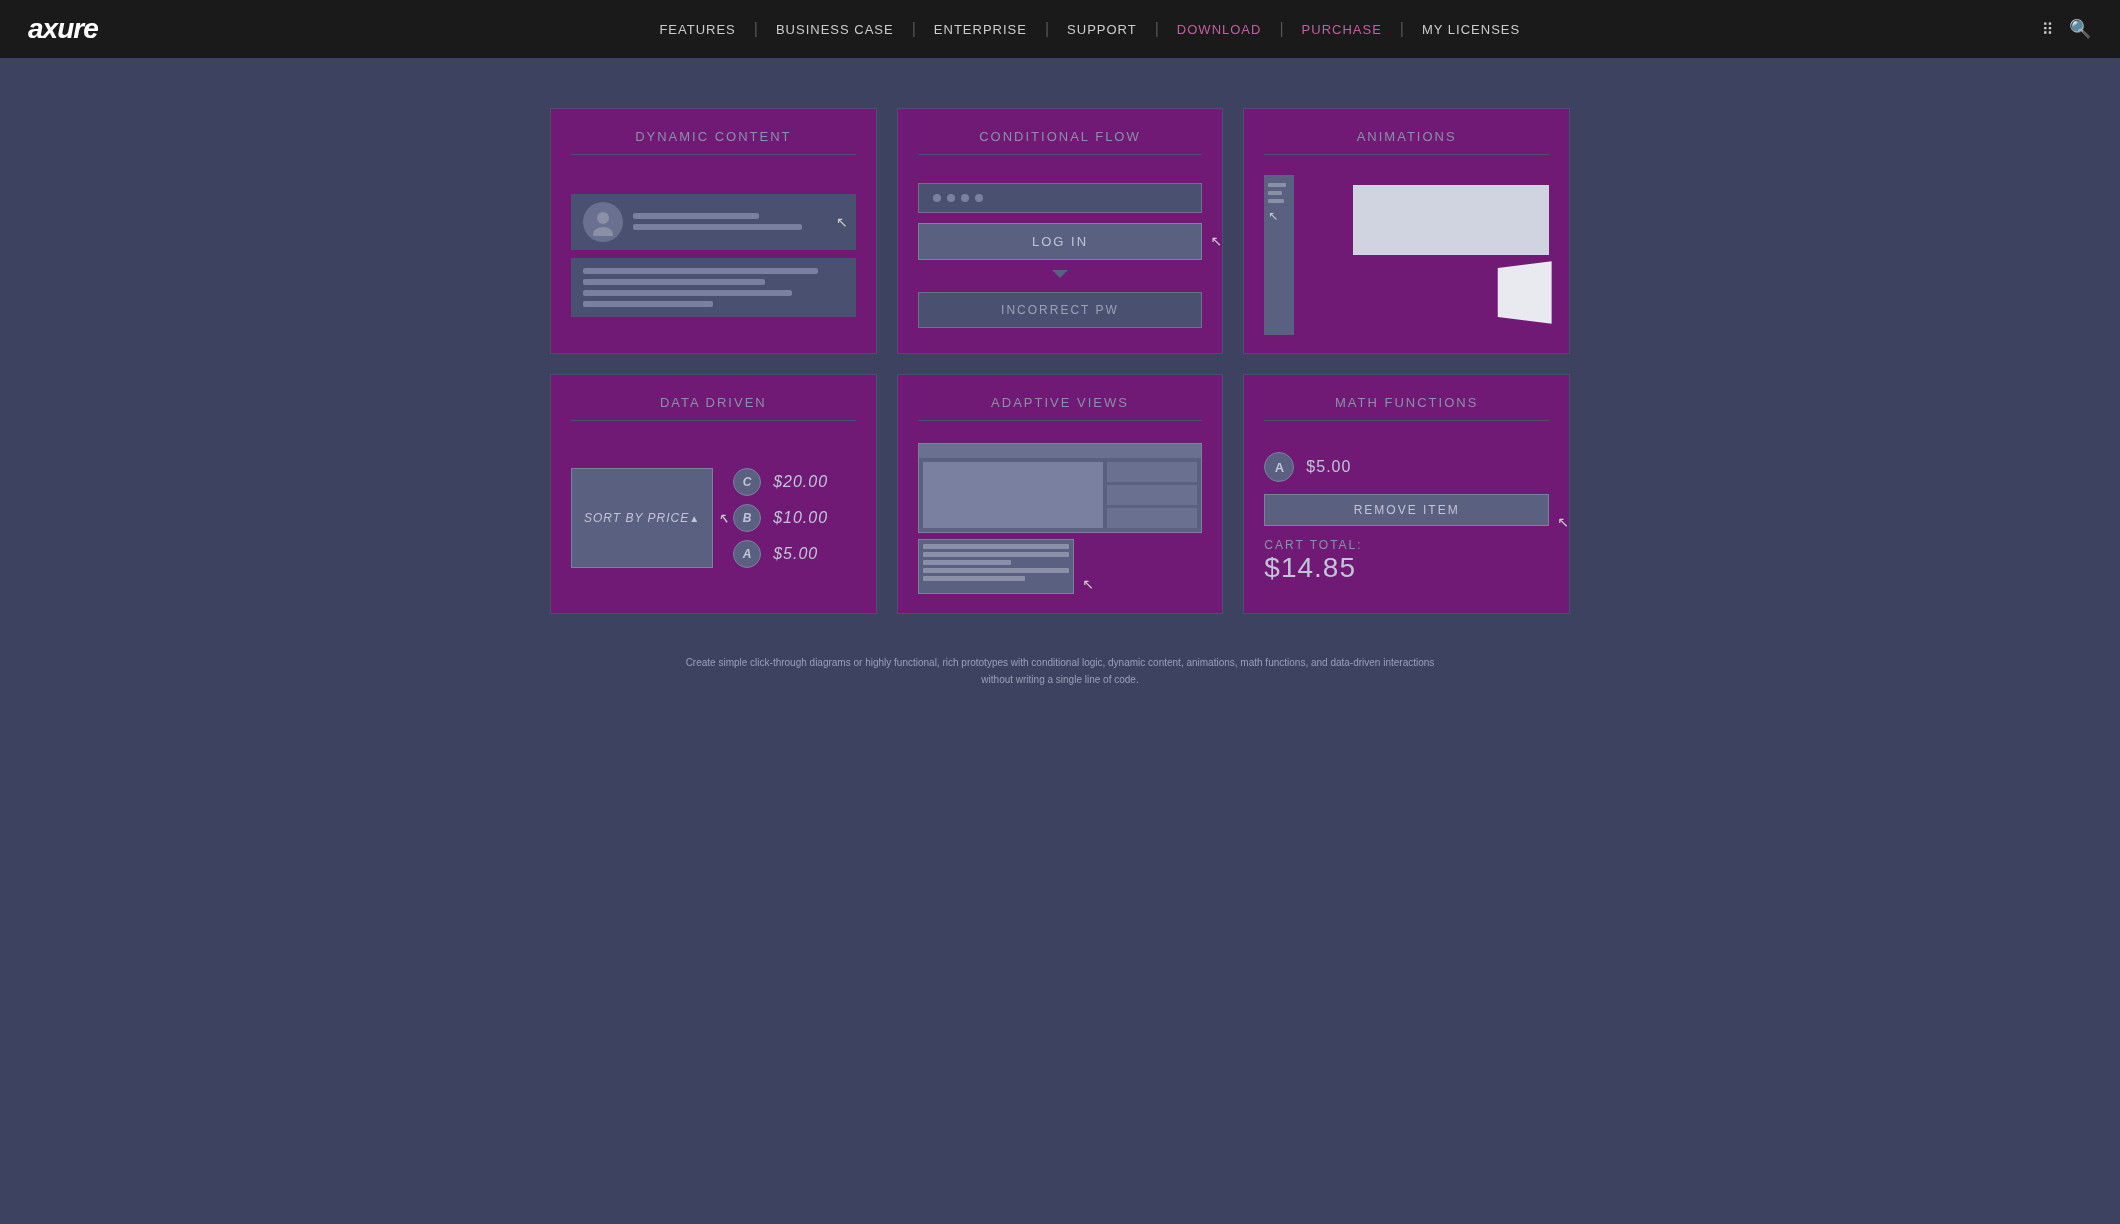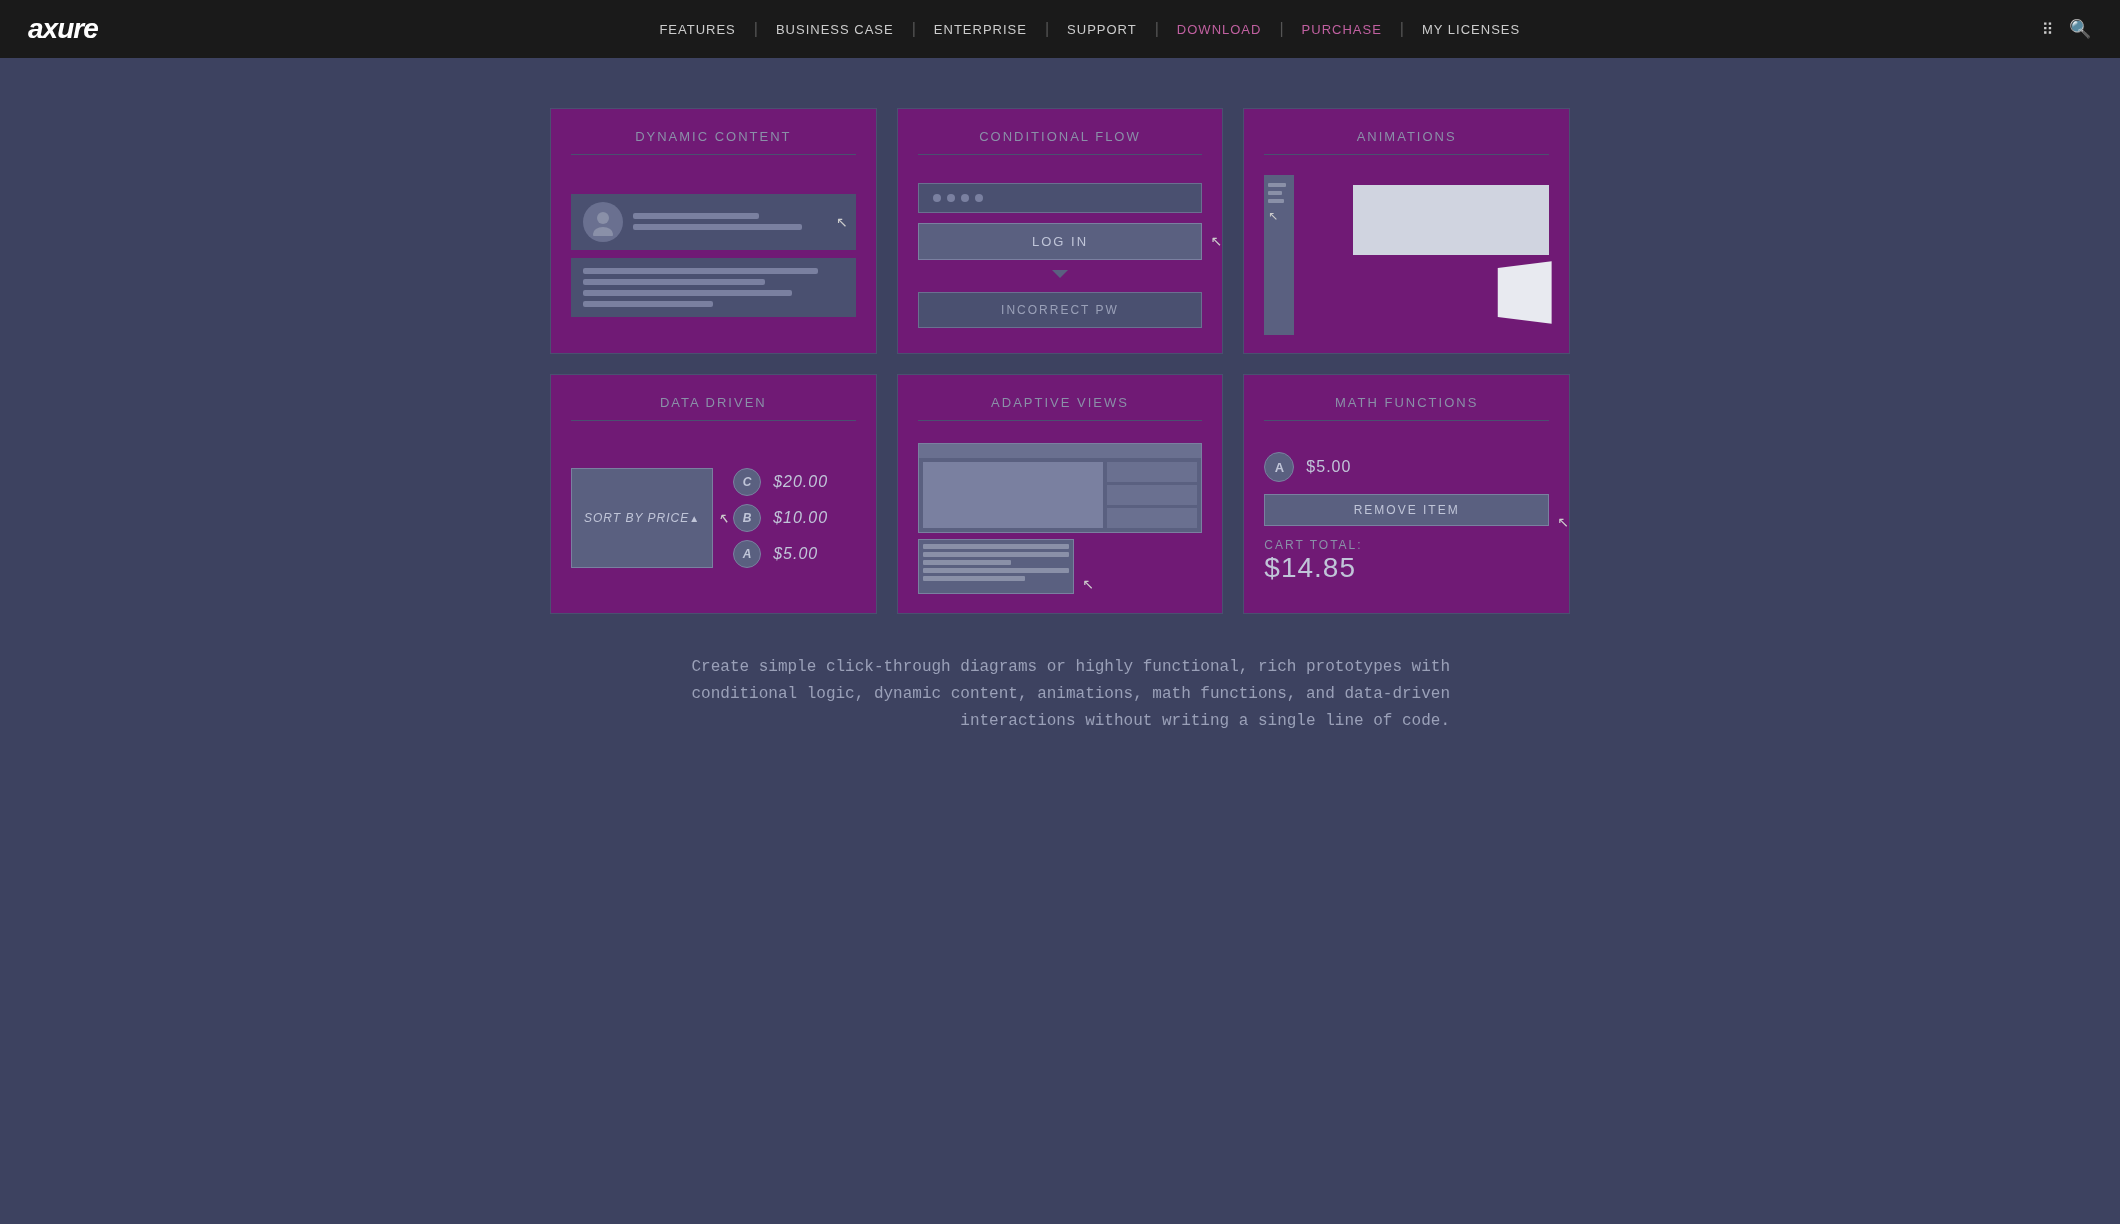--- a/index.html
+++ b/index.html
@@ -426,26 +426,25 @@
     .mf-total-amount {
       font-size: 28px;
       color: #c0c5d8;
       letter-spacing: 1px;
     }
 
     
     .description {
       max-width: 800px;
       margin: 0 auto;
-      text-align: right;
+      text-align: center;
       color: #9aa0b8;
-      font-size: 16px;
+      font-size: 10px;
       line-height: 1.7;
       padding: 0 10px;
-      font-family: Liberation Mono, monospace;
     }
 
     
     .av-full {
       width: 100%;
       display: flex;
       flex-direction: column;
       gap: 6px;
     }
     .av-desktop {

